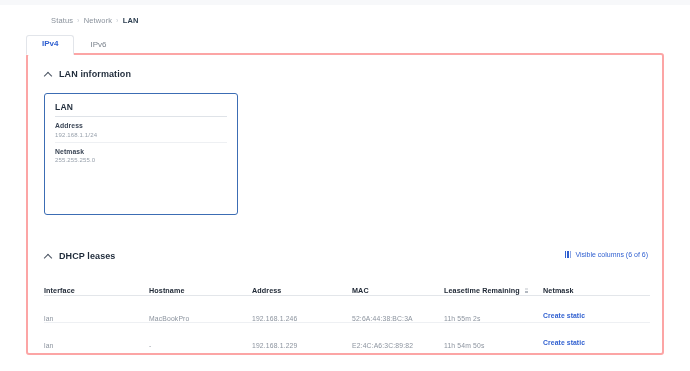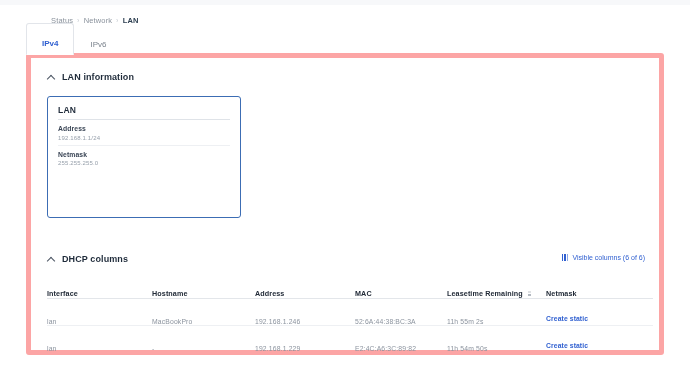--- a/index.html
+++ b/index.html
@@ -60,21 +60,21 @@
   .tabs {
     position: absolute;
     left: 26px;
     top: 29px;
     display: flex;
     align-items: flex-end;
     height: 20px;
   }
   .tab {
     font-size: 8px;
-    padding: 16px 15px 6px 15px;
+    padding: 4px 15px 6px 15px;
     color: #7b838d;
     background: transparent;
     border: 1px solid transparent;
     border-bottom: none;
     border-radius: 3px 3px 0 0;
     line-height: 1;
     cursor: pointer;
     position: relative;
     top: 1px;
   }
@@ -88,21 +88,21 @@
   }
 
   
   .card {
     position: absolute;
     left: 26px;
     top: 48px;
     width: 638px;
     height: 302px;
     background: #ffffff;
-    border: 5px solid #fca5a5;
+    border: 2px solid #fca5a5;
     border-radius: 3px;
     box-sizing: border-box;
   }
 
   
   .section-head {
     display: flex;
     align-items: center;
     gap: 7px;
     font-size: 9px;
@@ -293,21 +293,21 @@
       </div>
 
       <div class="kv">
         <div class="kv-label">Netmask</div>
         <div class="kv-value">255.255.255.0</div>
       </div>
     </div>
 
     <div class="section-head" id="dhcp-section-head">
       <span class="chev"></span>
-      <span>DHCP columns</span>
+      <span>DHCP leases</span>
     </div>
 
     <div class="visible-columns">
       <span class="cols-icon">
           <i></i>
           <i></i>
           <i></i>
         </span>
       <span>Visible columns (6 of 6)</span>
     </div>

